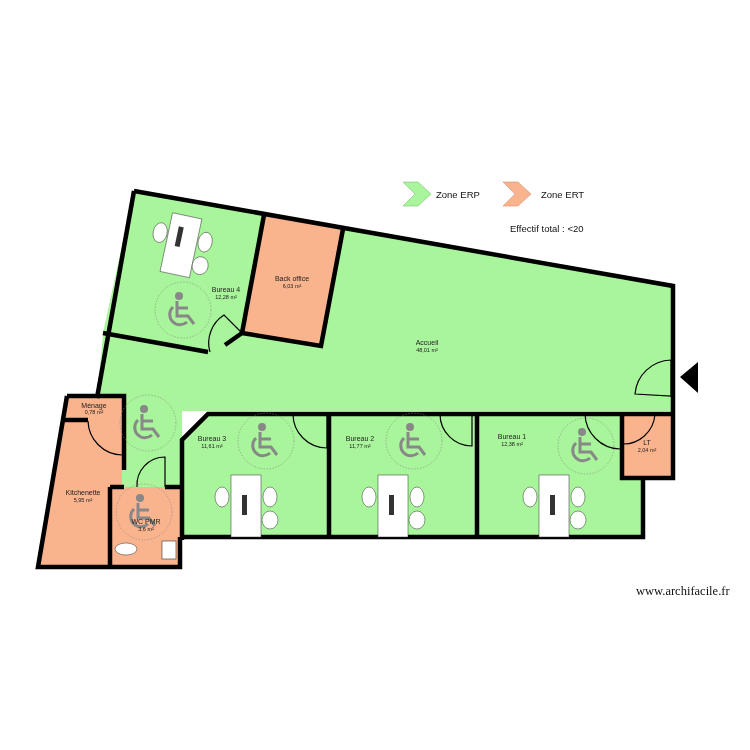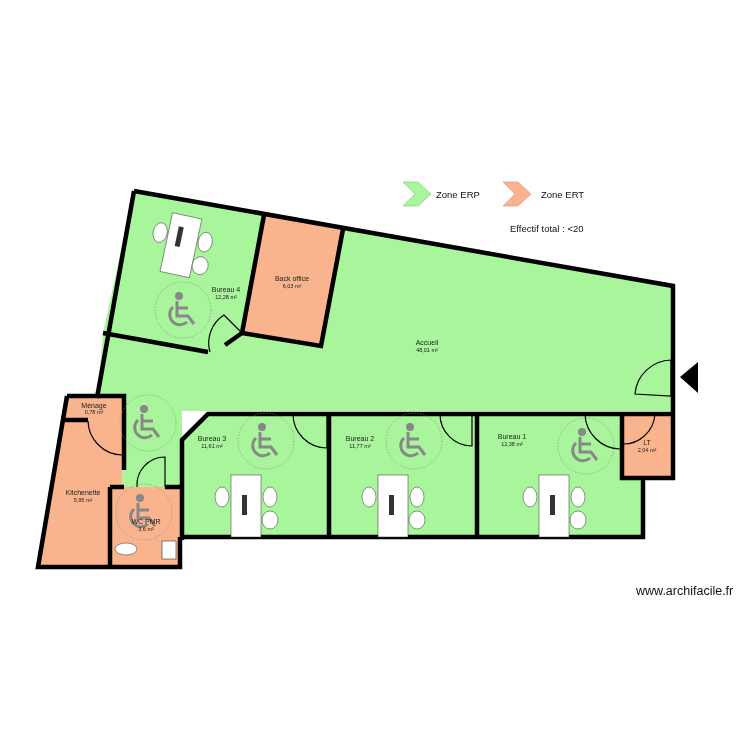--- a/index.html
+++ b/index.html
@@ -2,21 +2,21 @@
 <html><head>
 <meta charset="utf-8">
 <style>
   html, body { margin:0; padding:0; background:#ffffff; }
   body { width:750px; height:750px; position:relative; overflow:hidden; font-family:"Liberation Sans", sans-serif; }
   #plan { position:absolute; left:0; top:0; width:750px; height:750px; }
   .room-label { font-family:"Liberation Sans", sans-serif; font-size:7px; fill:#222; text-anchor:middle; }
   .room-area { font-family:"Liberation Sans", sans-serif; font-size:5.5px; fill:#222; text-anchor:middle; }
   .legend-text { font-family:"Liberation Sans", sans-serif; font-size:9.5px; fill:#111; }
   .effectif { font-family:"Liberation Sans", sans-serif; font-size:9.5px; fill:#111; }
-  .watermark { position:absolute; left:636px; top:584px; font-size:12.5px; color:#111; font-family:Liberation Sans, sans-serif; }
+  .watermark { position:absolute; left:636px; top:584px; font-size:12.5px; color:#111; font-family:Liberation Serif, serif; }
   .wall { fill:none; stroke:#000; stroke-width:4.5; stroke-linejoin:miter; }
   .door { fill:none; stroke:#000; stroke-width:1.2; }
   .acc { fill:none; stroke:#888; stroke-width:0.6; stroke-dasharray:1.5,1.5; }
   .acc-glyph { fill:#888; }
 </style>
 </head>
 <body>
 
 <svg id="plan" viewBox="0 0 750 750" xmlns="http://www.w3.org/2000/svg">
 

